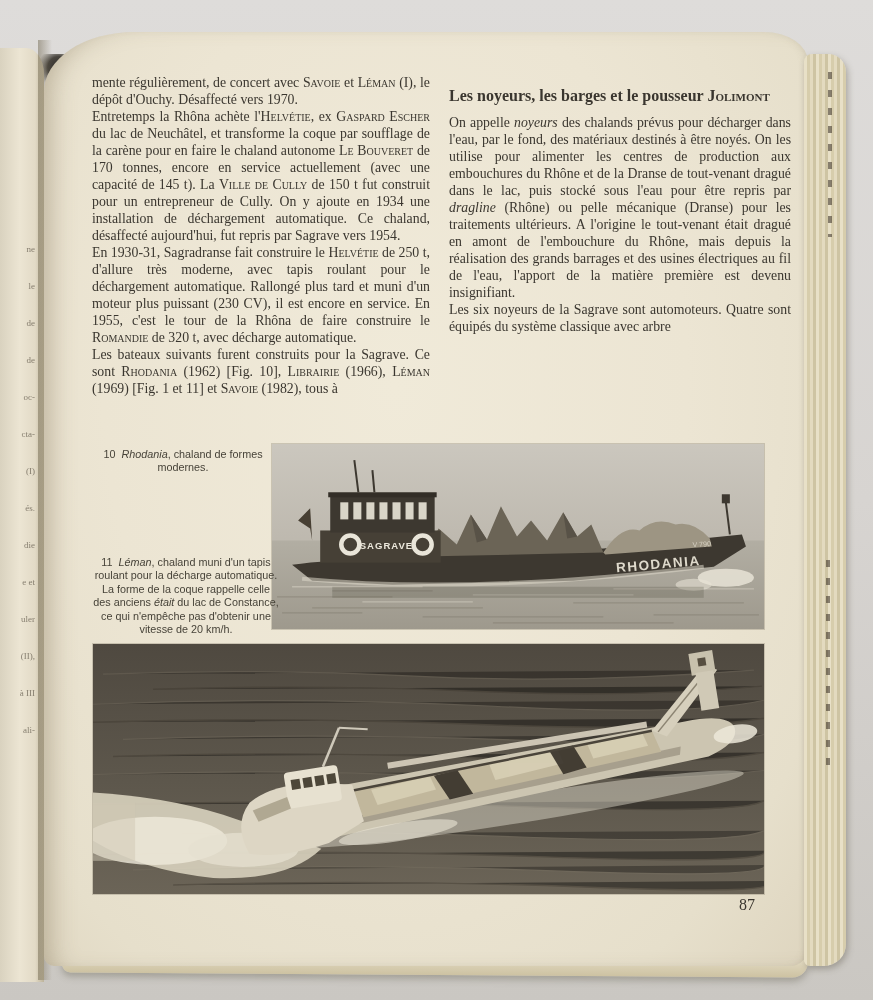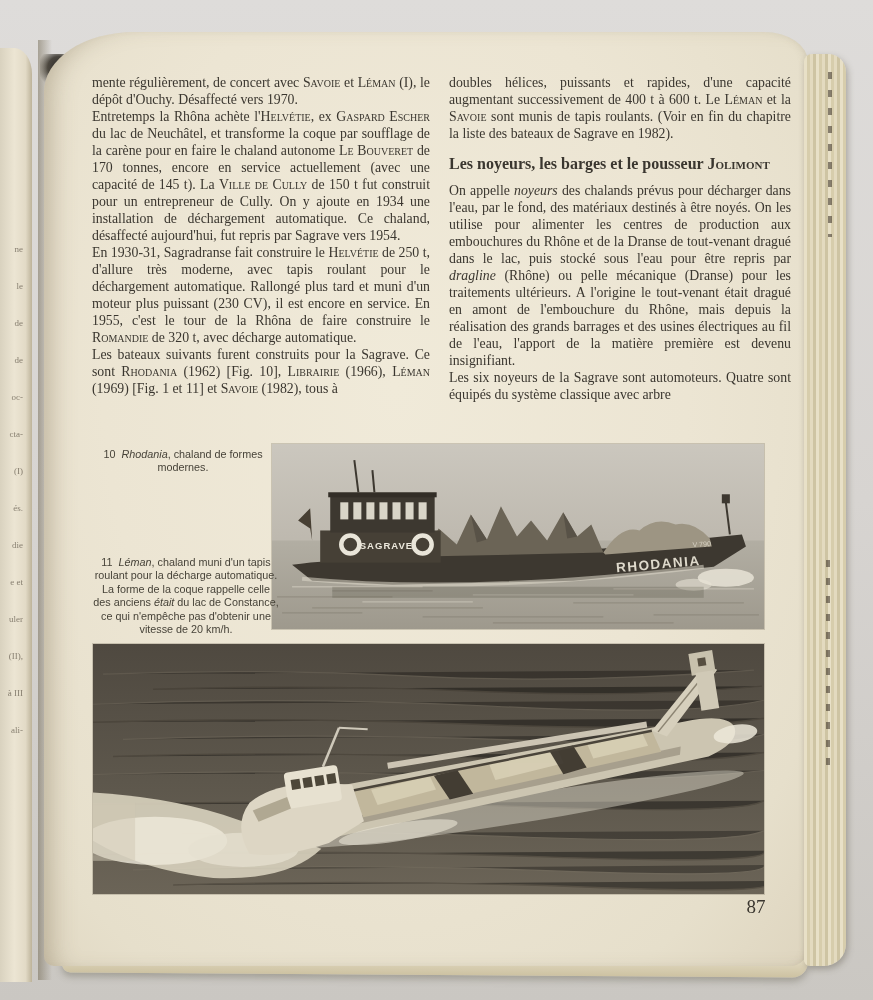--- a/index.html
+++ b/index.html
@@ -3,21 +3,21 @@
 <meta charset="utf-8">
 <style>
   html,body{margin:0;padding:0;}
   body{width:873px;height:1000px;overflow:hidden;font-family:"Liberation Serif",serif;}
   #stage{position:relative;width:873px;height:1000px;
          background:linear-gradient(180deg,#dedcda 0%,#d7d4d1 50%,#cac7c2 100%);}
 
   
   .spine-notch{position:absolute;left:40px;top:54px;width:34px;height:34px;z-index:1;
     background:radial-gradient(circle at 55% 40%,#2e2c28 0%,#4a463f 40%,rgba(74,70,63,0) 75%);}
-  .left-page{position:absolute;left:0;top:48px;width:32px;height:934px;z-index:1;
+  .left-page{position:absolute;left:0;top:48px;width:44px;height:934px;z-index:1;
     background:linear-gradient(90deg,#d9d2bf 0%,#ece5d3 45%,#e2dac6 80%,#bdb39a 100%);
     border-top-right-radius:18px 26px;}
   .left-page-fragments{position:absolute;right:9px;top:196px;width:28px;display:flex;
     flex-direction:column;align-items:flex-end;}
   .left-page-fragments span{font-size:9px;line-height:10px;margin-bottom:27px;
     color:rgba(72,65,52,.62);white-space:nowrap;}
   .gutter-shadow{position:absolute;left:38px;top:40px;width:14px;height:940px;z-index:1;
     background:linear-gradient(90deg,rgba(100,90,65,.45),rgba(100,90,65,0));}
   .page-main{position:absolute;left:44px;top:32px;width:764px;height:934px;z-index:2;
     background:radial-gradient(ellipse at 46% 38%,#f0ead9 0%,#ece5d3 50%,#e6dfcb 82%,#ded5bf 100%);
@@ -41,21 +41,21 @@
   .col{width:338px;font-size:13.8px;line-height:17px;text-align:justify;}
   .col p{margin:0;}
   .sc{font-variant:small-caps;}
   .col-heading{font-weight:bold;font-size:16px;margin:13px 0 10px 0 !important;text-align:left;}
   #col-left{left:92px;top:74px;}
   #col-right{left:449px;top:74px;width:342px;}
   .caption{font-family:"Liberation Sans",sans-serif;font-size:10.8px;line-height:13.4px;
     color:#474339;text-align:center;}
   #caption10{left:92px;top:448px;width:182px;}
   #caption11{left:92px;top:556px;width:188px;}
-  #pagenum{left:739px;top:896px;width:34px;text-align:center;font-size:19px;color:#3a362f;}
+  #pagenum{left:739px;top:896px;width:34px;font-size:16px;color:#3a362f;}
 
   .photo{position:absolute;z-index:3;outline:1px solid rgba(95,88,70,.25);}
   #photo1{left:272px;top:444px;width:492px;height:185px;}
   #photo2{left:93px;top:644px;width:671px;height:250px;}
 
   #watermark{position:absolute;left:272px;top:606px;z-index:5;
     font-family:"Liberation Sans",sans-serif;font-size:41px;font-weight:bold;
     letter-spacing:0.5px;white-space:nowrap;}
 </style>
 </head>
@@ -90,21 +90,20 @@
   <div class="bottom-edge"></div>
 
   <div id="col-left" class="content col">
     <p>mente régulièrement, de concert avec <span class="sc">Savoie</span> et <span class="sc">Léman</span> (I), le dépôt d'Ouchy. Désaffecté vers 1970.</p>
     <p>Entretemps la Rhôna achète l'<span class="sc">Helvétie</span>, ex <span class="sc">Gaspard Escher</span> du lac de Neuchâtel, et transforme la coque par soufflage de la carène pour en faire le chaland autonome <span class="sc">Le Bouveret</span> de 170 tonnes, encore en service actuellement (avec une capacité de 145 t). La <span class="sc">Ville de Cully</span> de 150 t fut construit pour un entrepreneur de Cully. On y ajoute en 1934 une installation de déchargement automatique. Ce chaland, désaffecté aujourd'hui, fut repris par Sagrave vers 1954.</p>
     <p>En 1930-31, Sagradranse fait construire le <span class="sc">Helvétie</span> de 250 t, d'allure très moderne, avec tapis roulant pour le déchargement automatique. Rallongé plus tard et muni d'un moteur plus puissant (230 CV), il est encore en service. En 1955, c'est le tour de la Rhôna de faire construire le <span class="sc">Romandie</span> de 320 t, avec décharge automatique.</p>
     <p>Les bateaux suivants furent construits pour la Sagrave. Ce sont <span class="sc">Rhodania</span> (1962) [Fig. 10], <span class="sc">Librairie</span> (1966), <span class="sc">Léman</span> (1969) [Fig. 1 et 11] et <span class="sc">Savoie</span> (1982), tous à</p>
   </div>
 
   <div id="col-right" class="content col">
-    <p>doubles hélices, puissants et rapides, d'une capacité augmentant successivement de 400 t à 600 t. Le <span class="sc">Léman</span> et la <span class="sc">Savoie</span> sont munis de tapis roulants. (Voir en fin du chapitre la liste des bateaux de Sagrave en 1982).</p>
     <p class="col-heading">Les noyeurs, les barges et le pousseur <span class="sc">Jolimont</span></p>
     <p>On appelle <em>noyeurs</em> des chalands prévus pour décharger dans l'eau, par le fond, des matériaux destinés à être noyés. On les utilise pour alimenter les centres de production aux embouchures du Rhône et de la Dranse de tout-venant dragué dans le lac, puis stocké sous l'eau pour être repris par <em>dragline</em> (Rhône) ou pelle mécanique (Dranse) pour les traitements ultérieurs. A l'origine le tout-venant était dragué en amont de l'embouchure du Rhône, mais depuis la réalisation des grands barrages et des usines électriques au fil de l'eau, l'apport de la matière première est devenu insignifiant.</p>
     <p>Les six noyeurs de la Sagrave sont automoteurs. Quatre sont équipés du système classique avec arbre</p>
   </div>
 
   <div id="caption10" class="content caption">10&nbsp;&nbsp;<em>Rhodania</em>, chaland de formes modernes.</div>
 
   <svg id="photo1" class="photo" viewBox="0 0 490 184" preserveAspectRatio="none">
     <defs>
       <linearGradient id="sky1" x1="0" y1="0" x2="0" y2="1">

